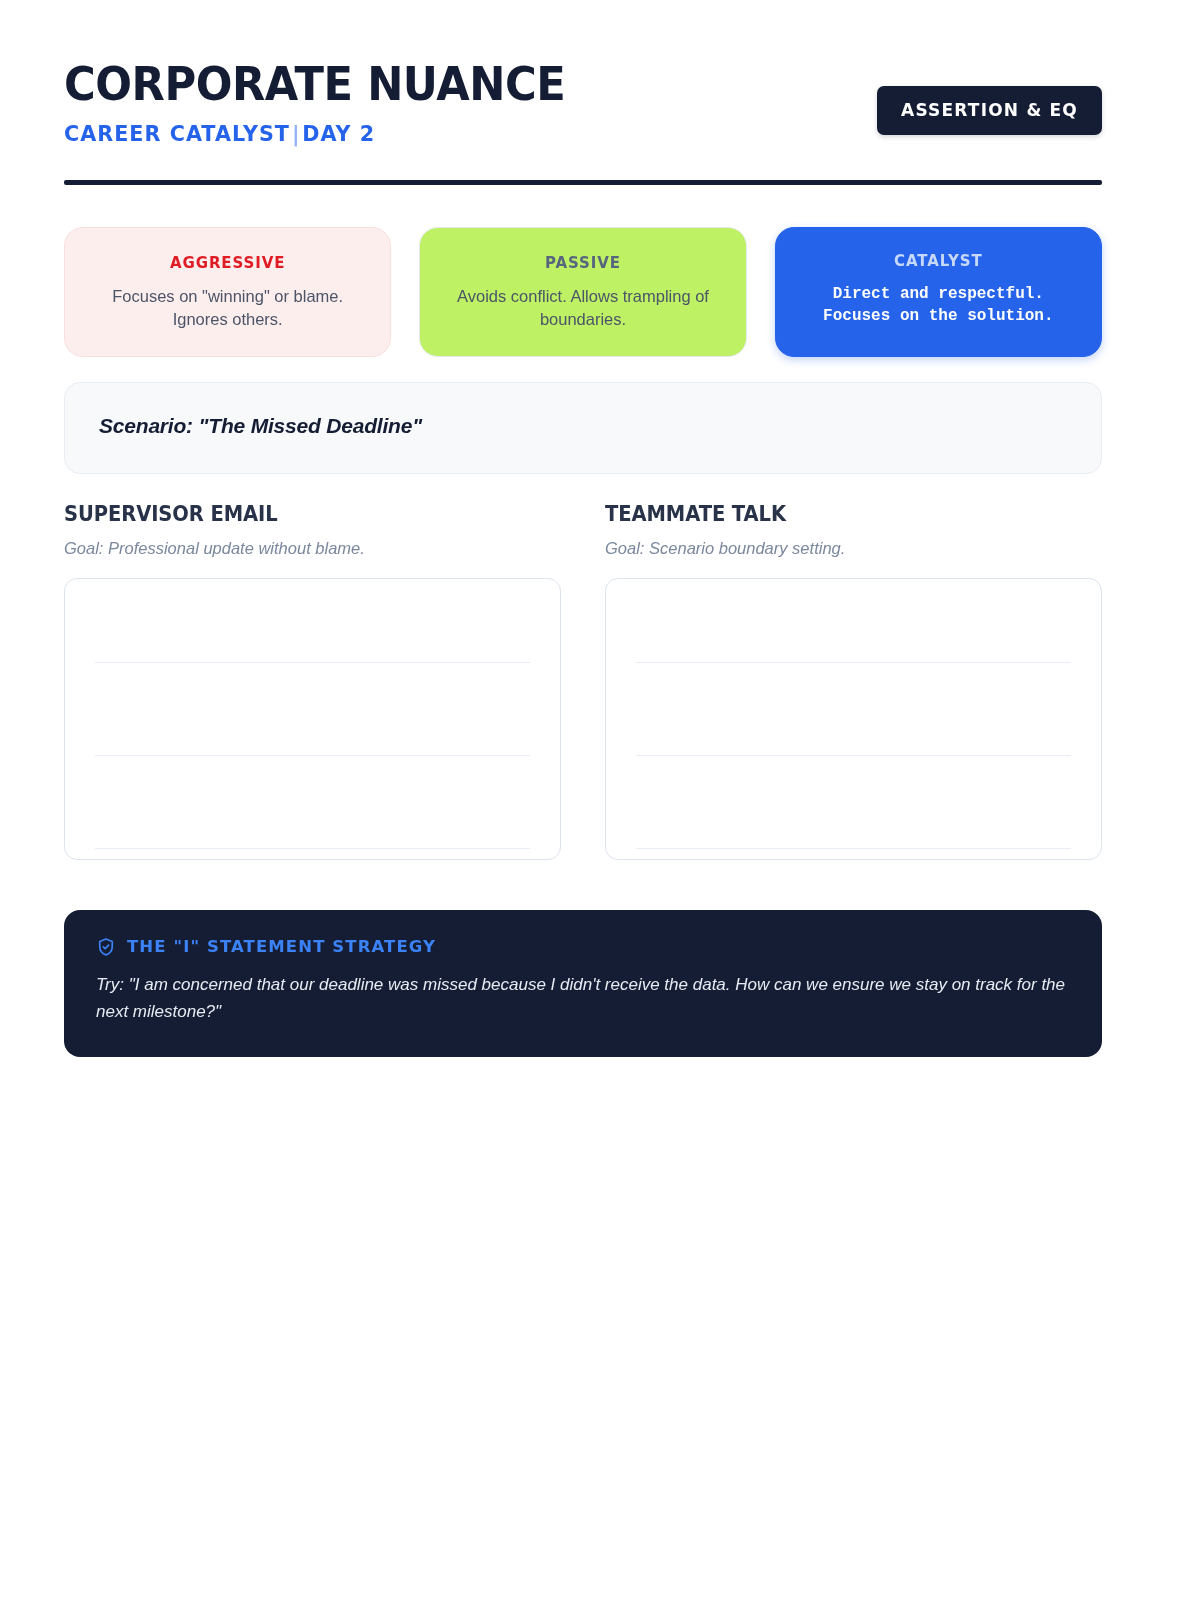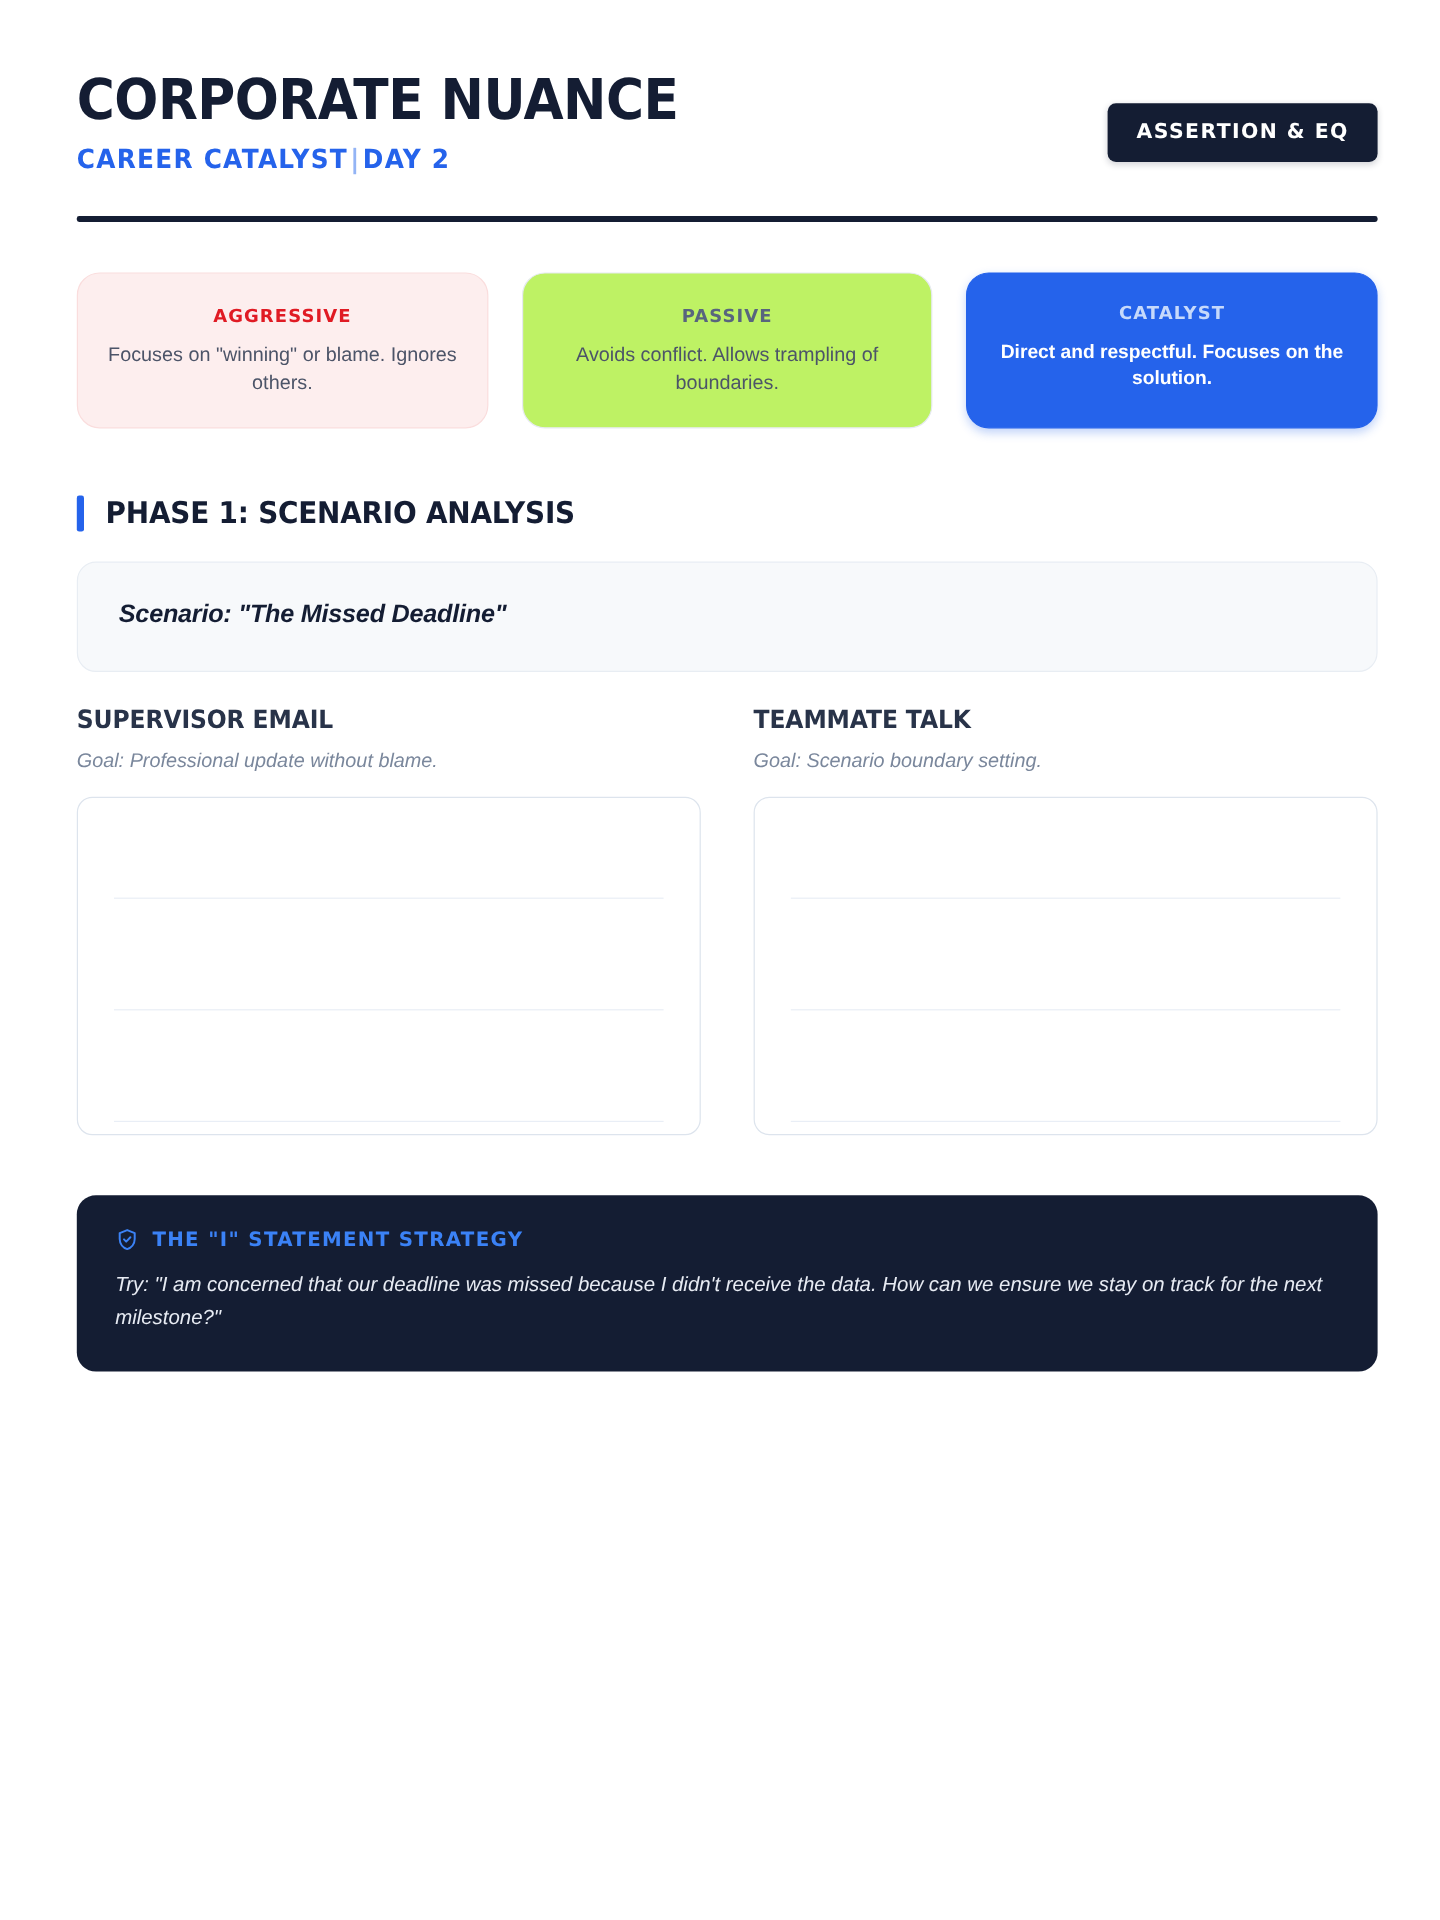--- a/index.html
+++ b/index.html
@@ -12,21 +12,21 @@
     height: 1600px;
     font-family: "Liberation Sans", sans-serif;
     color: #16213a;
     -webkit-font-smoothing: antialiased;
   }
 
   .page {
     width: 1200px;
     height: 1280px;
     box-sizing: border-box;
-    padding: 58px 52px 0 64px;
+    padding: 58px 98px 0 64px;
     position: relative;
     background: #ffffff;
   }
 
   
   .header {
     display: flex;
     align-items: flex-start;
     justify-content: space-between;
   }
@@ -117,21 +117,21 @@
 
   .card-assertive {
     background: #2563eb;
     border: 1px solid #2563eb;
     box-shadow: 0 3px 8px rgba(37,99,235,0.28);
     padding-top: 24px;
   }
   .card-assertive .sc-title { color: #c6d9fb; }
   .card-assertive .sc-desc {
     color: #ffffff;
-    font-family: Liberation Sans, sans-serif;
+    font-family: Liberation Mono, monospace;
     font-weight: 700;
     font-size: 16px;
     line-height: 1.38;
   }
 
   
   .section-heading {
     display: flex;
     align-items: center;
     margin-top: 56px;
@@ -277,24 +277,20 @@
       <div class="sc-desc">Avoids conflict. Allows trampling of boundaries.</div>
     </div>
 
     <div class="style-card card-assertive">
       <div class="sc-title">CATALYST</div>
       <div class="sc-desc">Direct and respectful. Focuses on the solution.</div>
     </div>
 
   </div>
 
-  <div class="section-heading">
-    <div class="section-bar"></div>
-    <div class="section-title">PHASE 1: SCENARIO ANALYSIS</div>
-  </div>
 
   <div class="scenario-card">
     <div class="scenario-title">Scenario: "The Missed Deadline"</div>
   </div>
 
   <div class="response-grid">
 
     <div>
       <div class="response-title">SUPERVISOR EMAIL</div>
       <div class="response-goal">Goal: Professional update without blame.</div>

